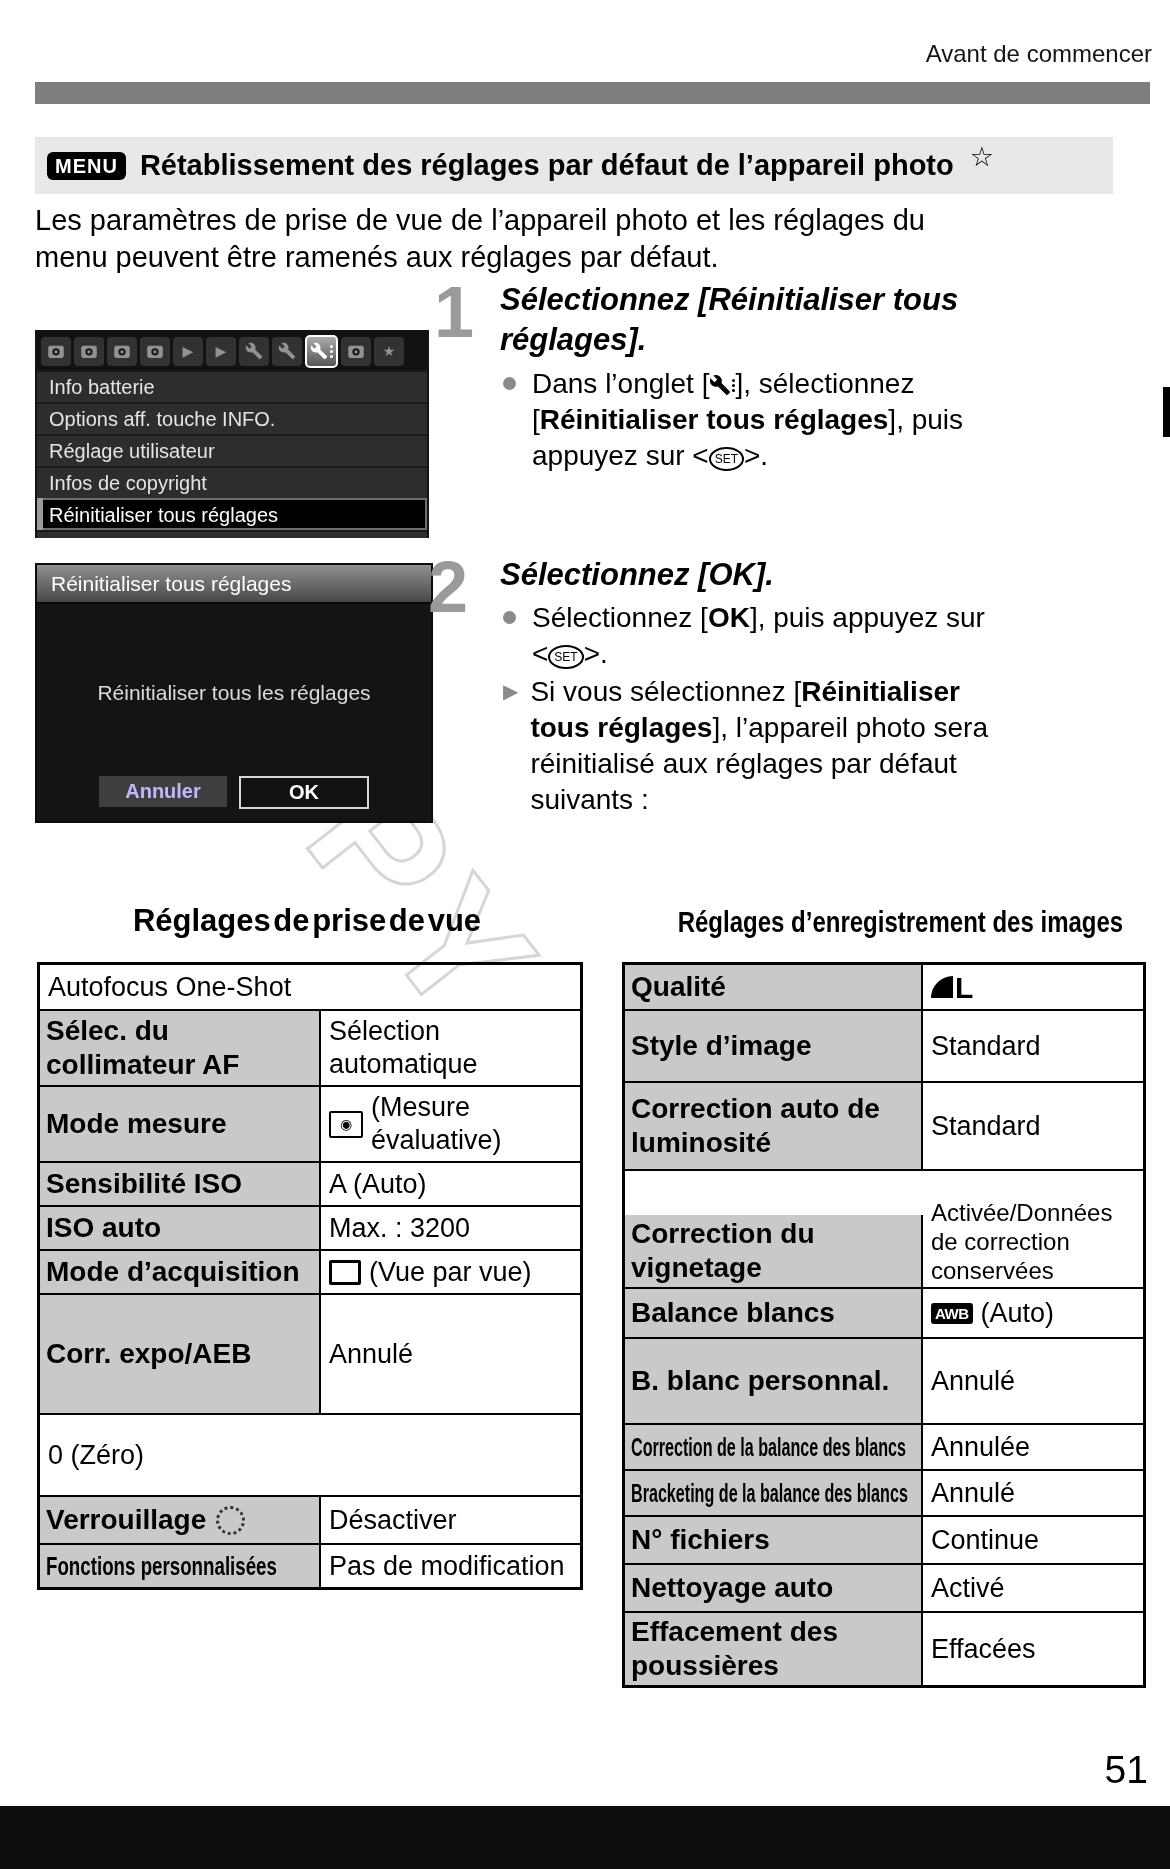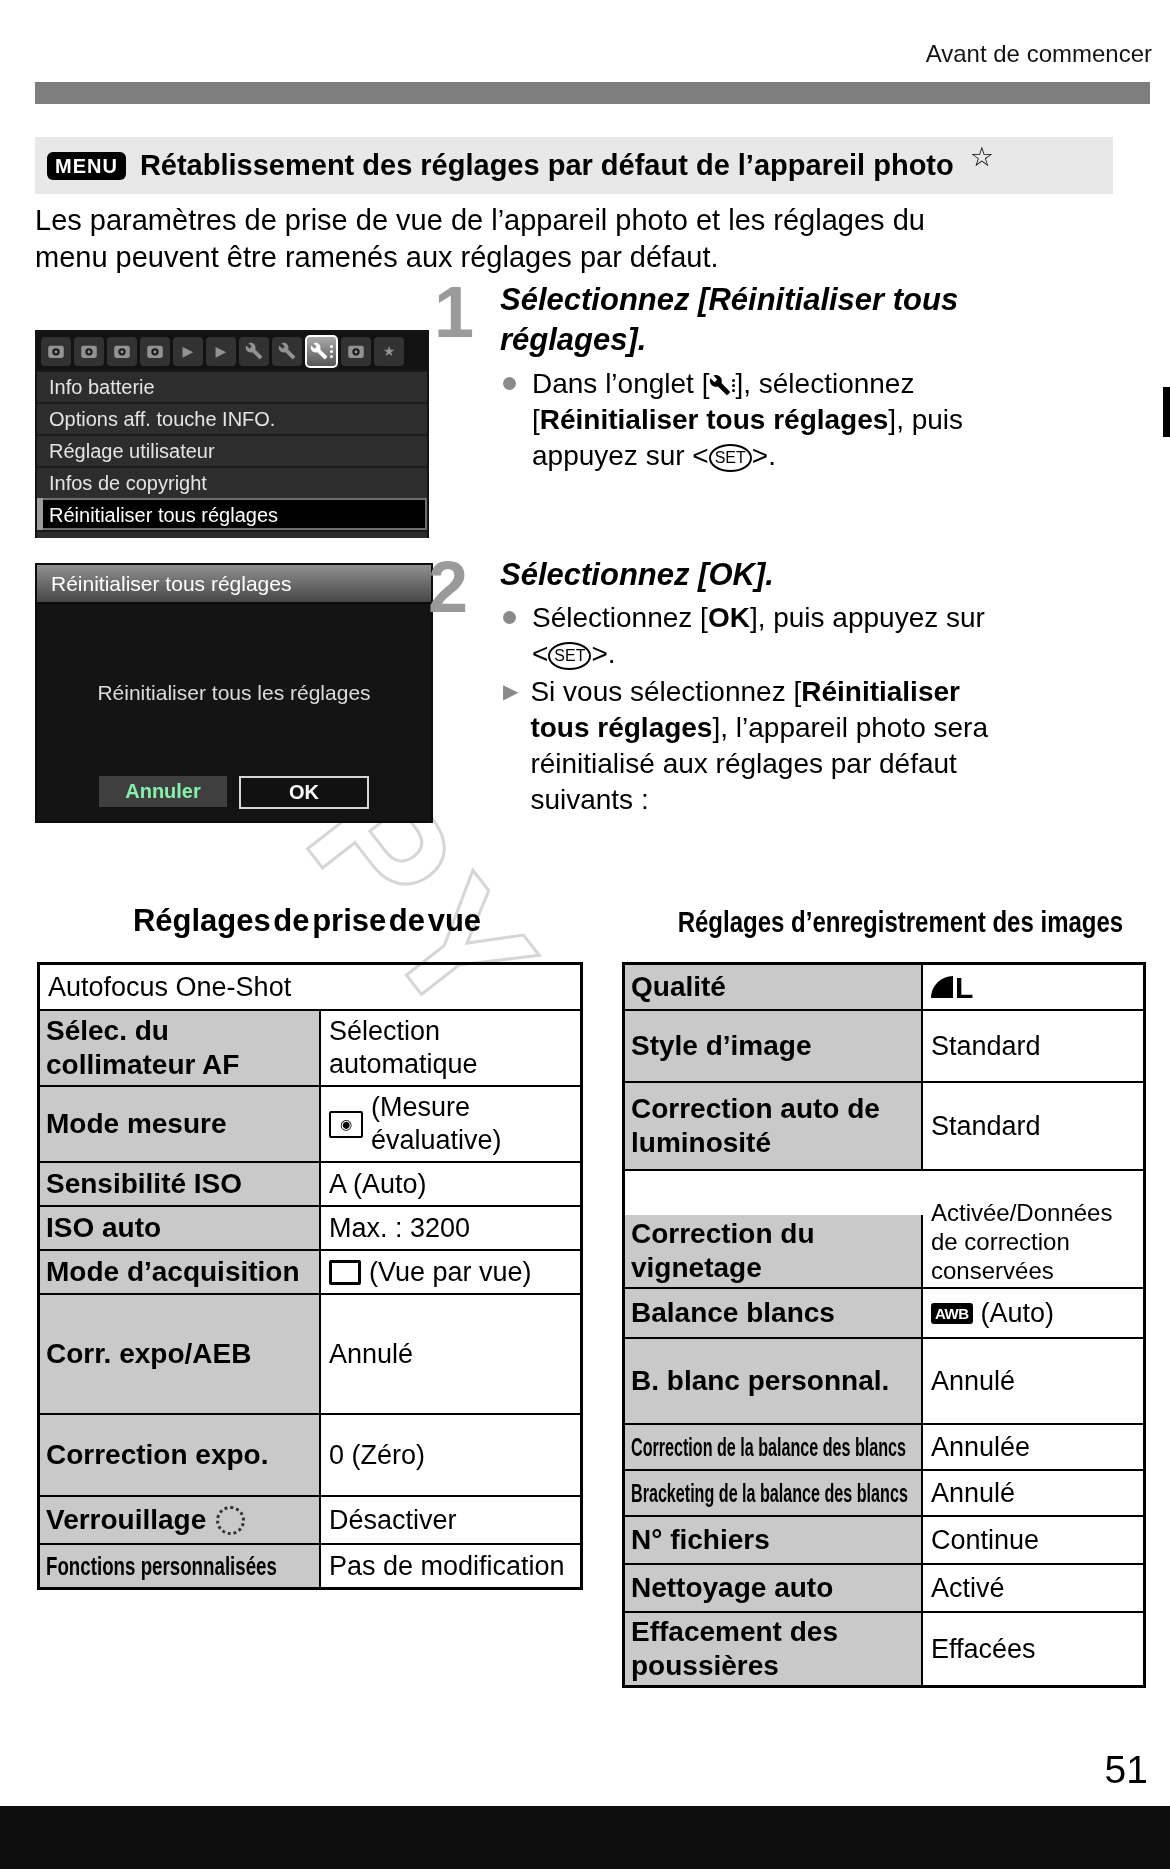--- a/index.html
+++ b/index.html
@@ -42,38 +42,38 @@
   .scroll-notch{left:0;top:166px;width:6px;height:32px;background:#9c9c9c;}
 
   
   .screen2{left:35px;top:563px;width:398px;height:260px;background:#141414;
            border:2px solid #0c0c0c;box-sizing:border-box;}
   .dlg-title{height:37px;line-height:37px;background:linear-gradient(#909090,#474747);
              color:#fff;font-size:21px;padding-left:14px;border-bottom:2px solid #0a0a0a;
              white-space:nowrap;}
   .dlg-msg{position:absolute;left:0;top:116px;width:100%;text-align:center;color:#dcdcdc;font-size:21px;}
   .dlg-buttons{position:absolute;left:0;bottom:12px;width:100%;display:flex;justify-content:center;gap:12px;}
-  .btn-cancel{width:128px;height:31px;background:#3f3f3f;color:#86efac;font-size:20px;font-weight:bold;
+  .btn-cancel{width:128px;height:31px;background:#3f3f3f;color:#c4b5fd;font-size:20px;font-weight:bold;
               display:flex;align-items:center;justify-content:center;}
   .btn-ok{width:130px;height:33px;background:#111;border:2px solid #d6d6d6;color:#fff;font-size:20px;
           font-weight:bold;display:flex;align-items:center;justify-content:center;box-sizing:border-box;}
 
   
   .step-num{font-size:72px;font-weight:bold;color:#9a9a9a;line-height:1;}
   .step-head{font-size:31px;font-weight:bold;line-height:40px;white-space:nowrap;font-style:italic;}
   .bullets .bullet{display:flex;align-items:flex-start;margin-bottom:2px;}
   .bullet .dot{width:13px;height:13px;border-radius:50%;background:#8a8a8a;flex:0 0 auto;
                margin:11px 16px 0 0;}
   .bullet .tri{color:#8a8a8a;font-size:20px;flex:0 0 auto;margin:5px 12px 0 0;}
   .bullet .lines{font-size:28px;line-height:36px;}
   .bullet .lines>div{white-space:nowrap;}
   .b{font-weight:bold;}
 
   
-  .set-icon{display:inline-block;border:2px solid #000;border-radius:50%;font-size:16px;line-height:1;
+  .set-icon{display:inline-block;border:2px solid #000;border-radius:50%;font-size:12px;line-height:1;
             padding:4px 4px;vertical-align:2px;letter-spacing:0;}
   .inline-setup{display:inline-flex;align-items:center;vertical-align:-3px;}
   .inline-setup svg{display:block;}
   .inline-setup .tab-dots i{background:#000;}
 
   
   .tbl-title{font-size:31px;font-weight:bold;text-align:center;}
   .tt-shoot{left:37px;top:903px;width:540px;word-spacing:-6px;}
   .tt-rec{left:622px;top:905px;width:518px;font-size:30px;}
   .tt-rec span{display:inline-block;transform:scaleX(0.8);transform-origin:center;white-space:nowrap;}
@@ -321,23 +321,20 @@
       </div>
       <div class="t-row" style="min-height: 118px;">
         <div class="t-label">
           <span>Corr. expo/AEB</span>
         </div>
         <div class="t-value">
           <span>Annulé</span>
         </div>
       </div>
       <div class="t-row" style="min-height: 80px;">
-        <div class="t-label">
-          <span>Correction expo.</span>
-        </div>
         <div class="t-value">
           <span>0 (Zéro)</span>
         </div>
       </div>
       <div class="t-row" style="min-height: 46px;">
         <div class="t-label">
           <span>Verrouillage</span>
           <span class="dial-icon"></span>
         </div>
         <div class="t-value">

